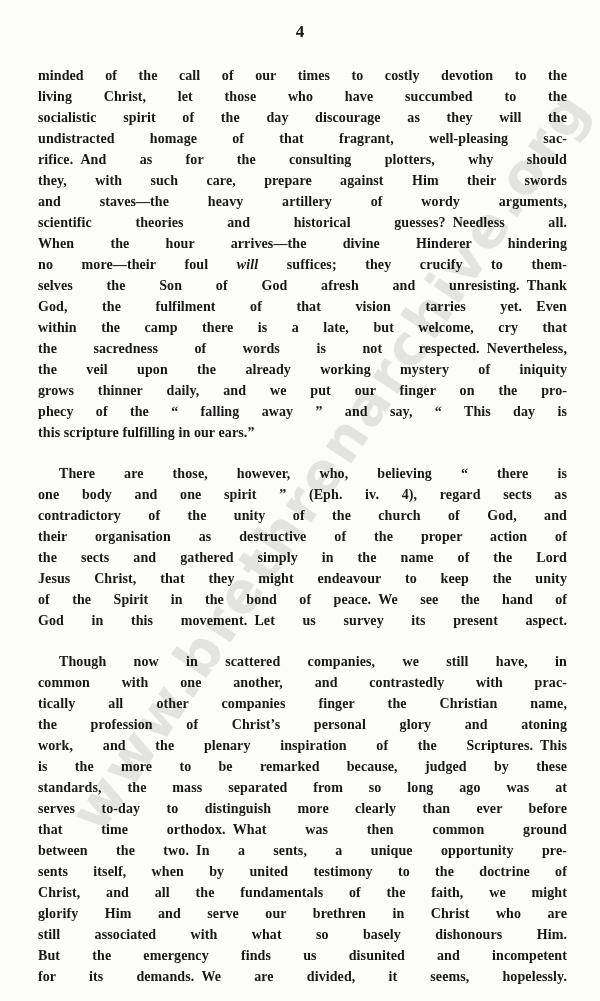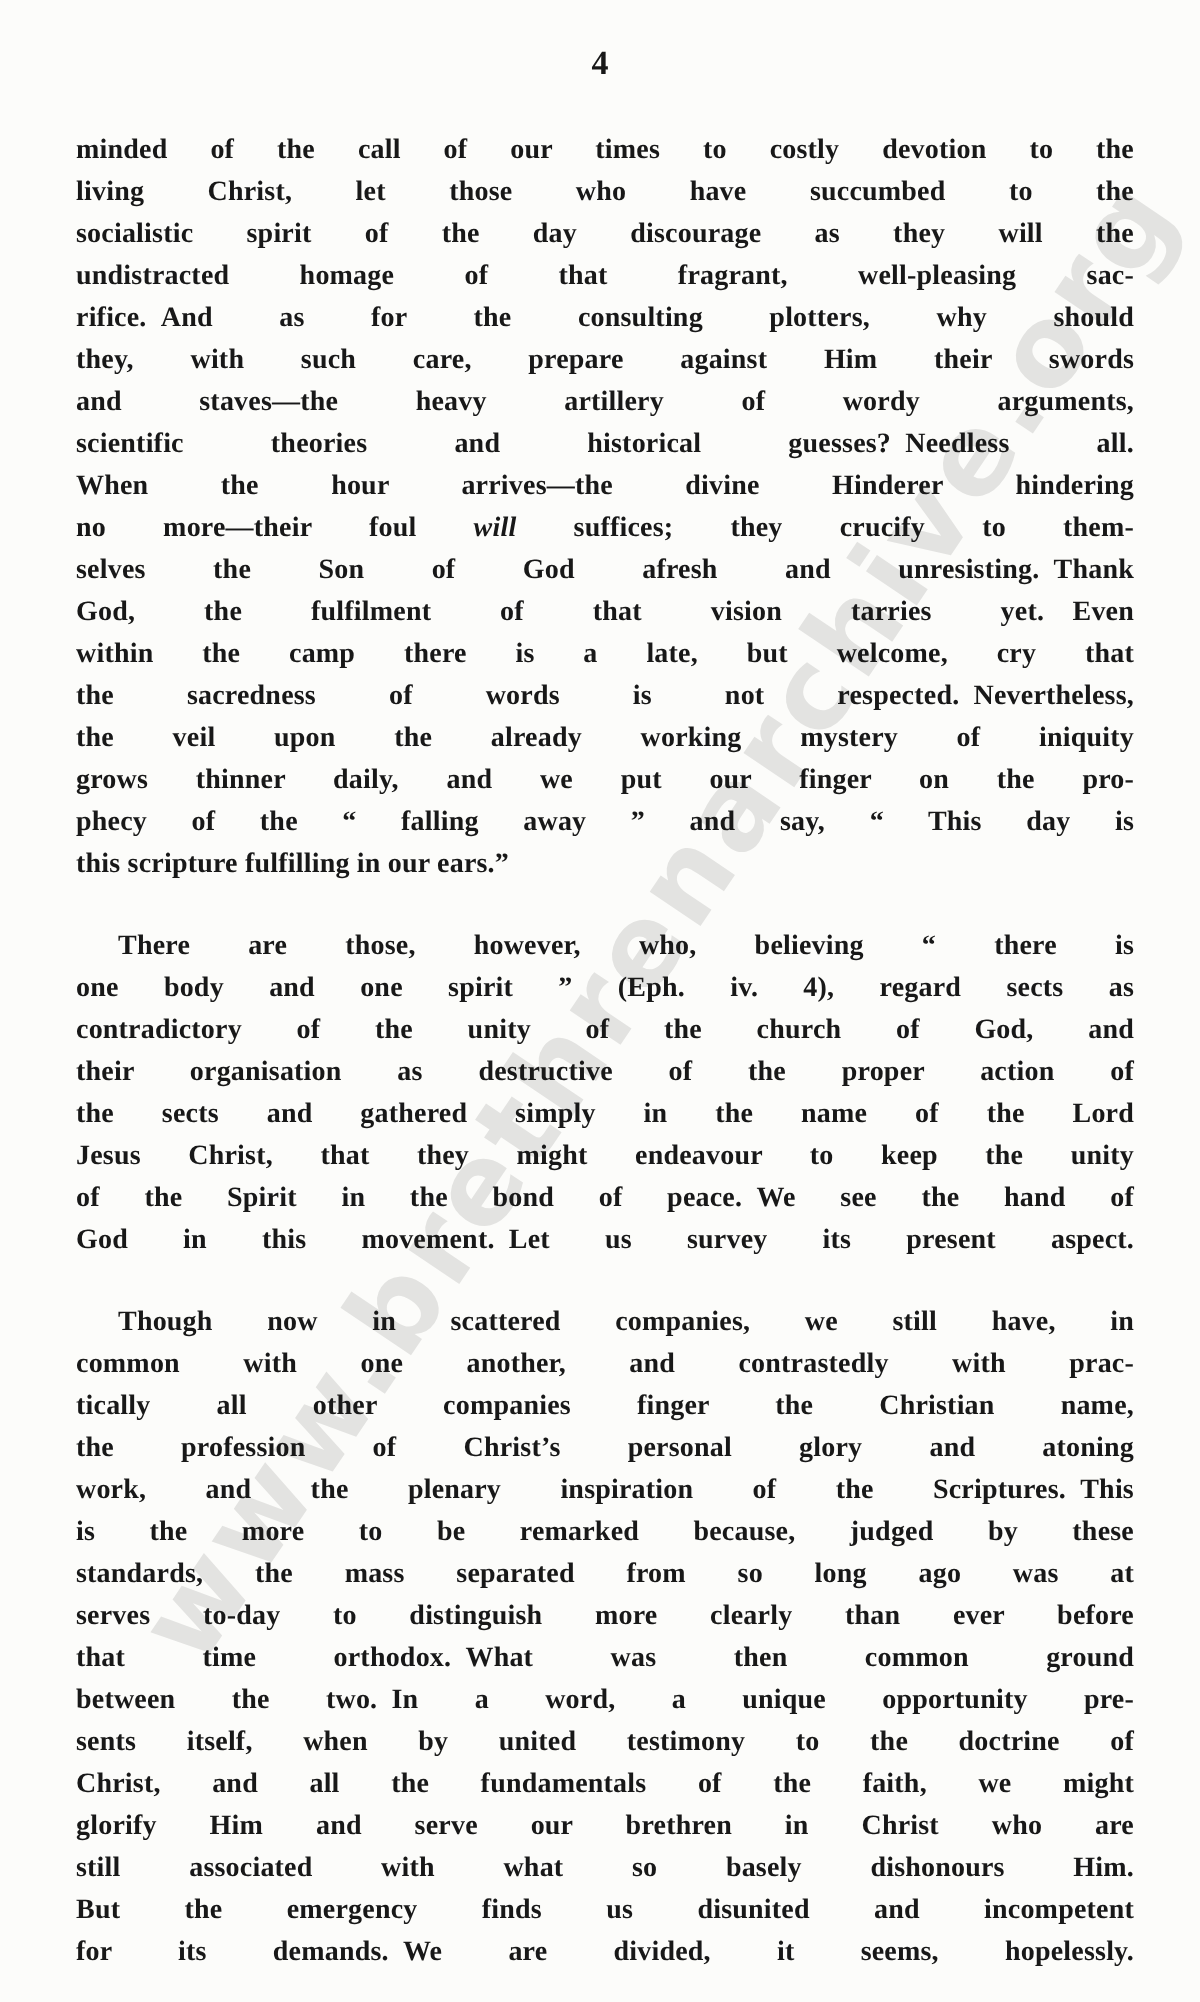--- a/index.html
+++ b/index.html
@@ -88,21 +88,21 @@
       <div class="para indent">
         <div class="line">Though now in scattered companies, we still have, in</div>
         <div class="line">common with one another, and contrastedly with prac-</div>
         <div class="line">tically all other companies finger the Christian name,</div>
         <div class="line">the profession of Christ’s personal glory and atoning</div>
         <div class="line">work, and the plenary inspiration of the Scriptures. This</div>
         <div class="line">is the more to be remarked because, judged by these</div>
         <div class="line">standards, the mass separated from so long ago was at</div>
         <div class="line">serves to-day to distinguish more clearly than ever before</div>
         <div class="line">that time orthodox. What was then common ground</div>
-        <div class="line">between the two. In a word, a unique opportunity pre-</div>
+        <div class="line">between the two. In a sents, a unique opportunity pre-</div>
         <div class="line">sents itself, when by united testimony to the doctrine of</div>
         <div class="line">Christ, and all the fundamentals of the faith, we might</div>
         <div class="line">glorify Him and serve our brethren in Christ who are</div>
         <div class="line">still associated with what so basely dishonours Him.</div>
         <div class="line">But the emergency finds us disunited and incompetent</div>
         <div class="line">for its demands. We are divided, it seems, hopelessly.</div>
       </div>
     </div>
 </div>
 

